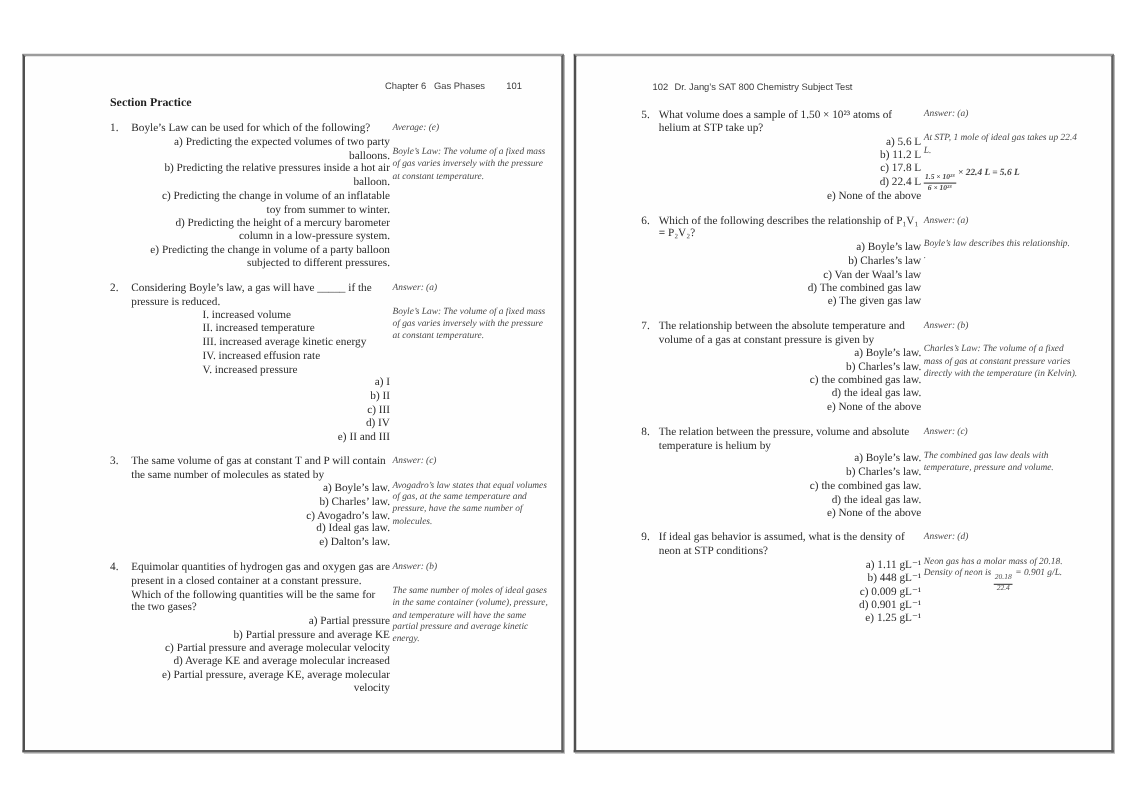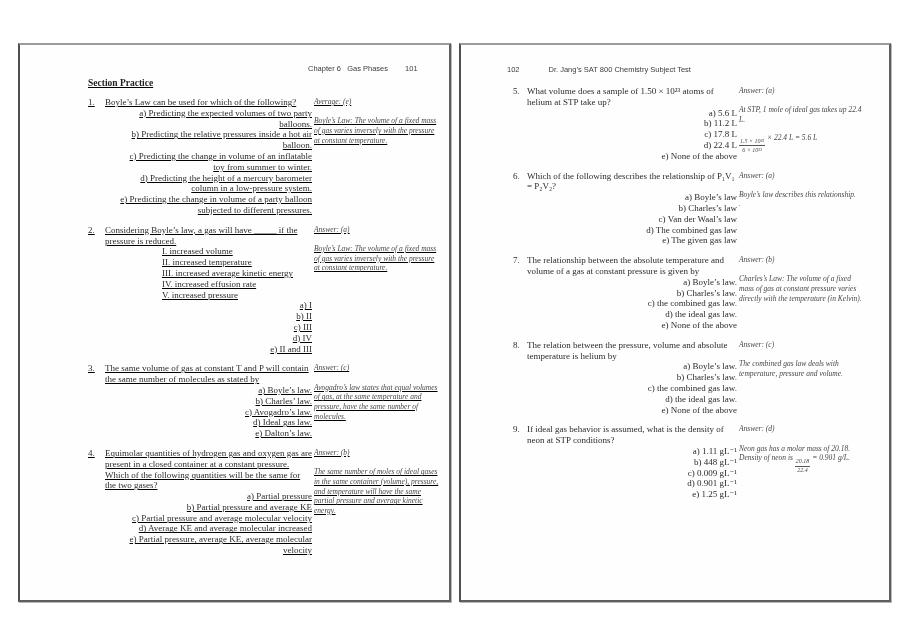--- a/index.html
+++ b/index.html
@@ -15,38 +15,38 @@
   }
   .pageL{left:18px;width:433px;}
   .pageR{left:459px;width:432px;}
 
   .hdr{
     position:absolute;display:flex;white-space:pre;
     font-family:"Liberation Sans","DejaVu Sans",sans-serif;
     font-size:7.5px;color:#3c3c3c;
   }
   .hdrL{top:19px;left:288px;gap:17px;}
-  .hdrR{top:20px;left:46px;gap:29px;}
+  .hdrR{top:20px;left:61px;gap:5px;}
 
   .col{position:absolute;}
-  .colL{left:68px;top:33px;width:352px;text-decoration:underline;}
+  .colL{left:68px;top:33px;width:352px;}
   .colR{left:52px;top:41px;width:352px;}
 
   .section-title{font-weight:bold;font-size:9.5px;color:#1f1f1f;margin-bottom:9px;}
 
   .q{display:grid;margin-bottom:9px;}
   .colL .q{grid-template-columns:17px 207px 128px;}
   .colR .q{grid-template-columns:14px 210px 128px;}
   .qnum,.qmain{font-size:9px;line-height:10.8px;color:#2b2b2b;}
   .opt{padding-left:30px;text-indent:-17px;text-align:right;}
   .rom{padding-left:57px;}
 
   .qnote{font-size:7.5px;line-height:9.7px;font-style:italic;color:#474747;padding-left:2px;}
   .ans{margin-bottom:9.5px;}
-  .mt{margin-top:8px;}
+  .mt{margin-top:8px;font-weight:bold;}
 
   .frac{display:inline-flex;flex-direction:column;text-align:center;vertical-align:-45%;line-height:1.15;font-size:6px;}
   .fnum{border-bottom:0.6px solid #555;padding:0 1px 0.5px;}
   .fden{padding-top:0.5px;}
 </style>
 </head>
 <body>
 
 <div class="page pageL">
   <div class="hdr hdrL">

